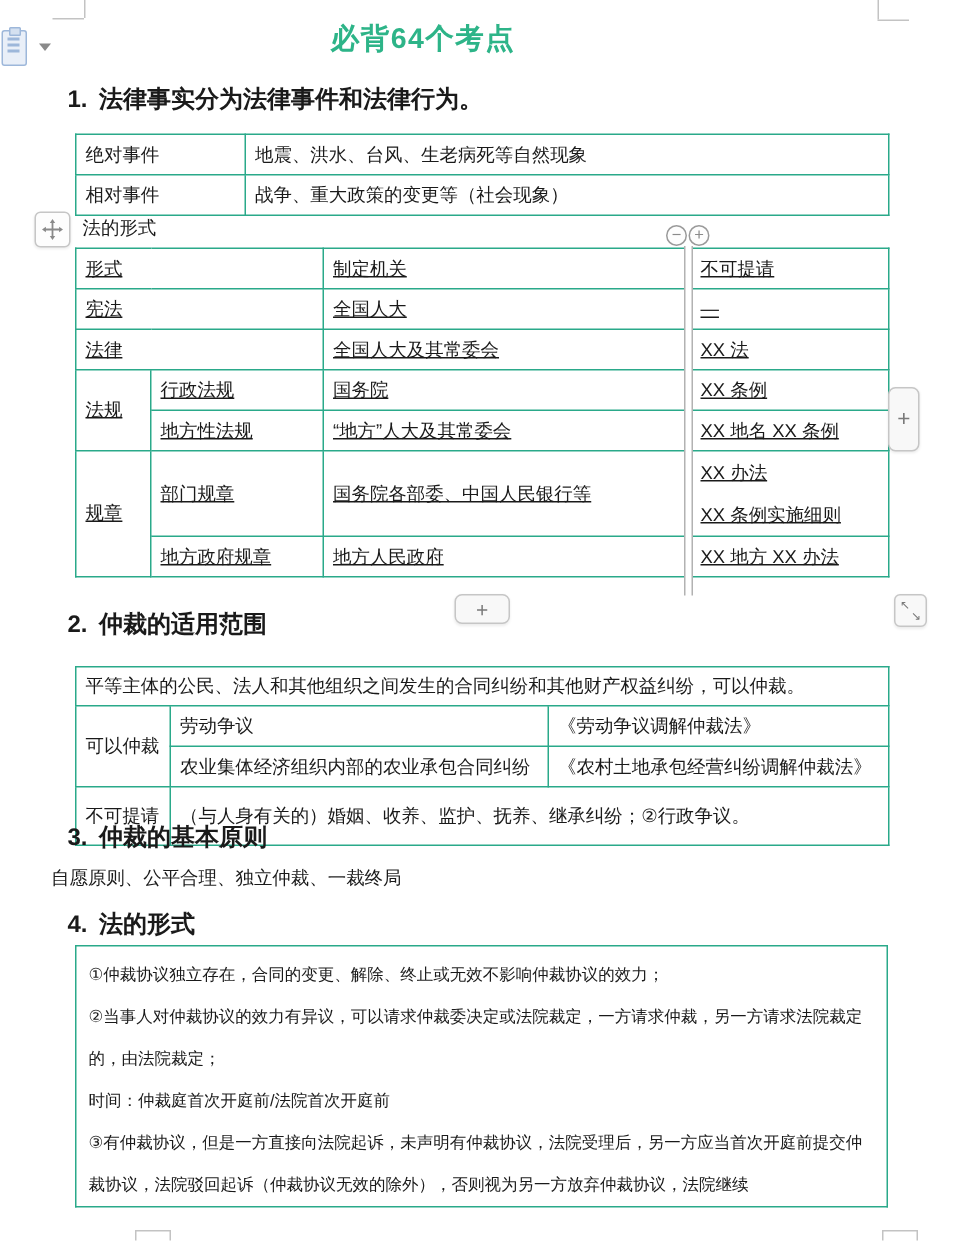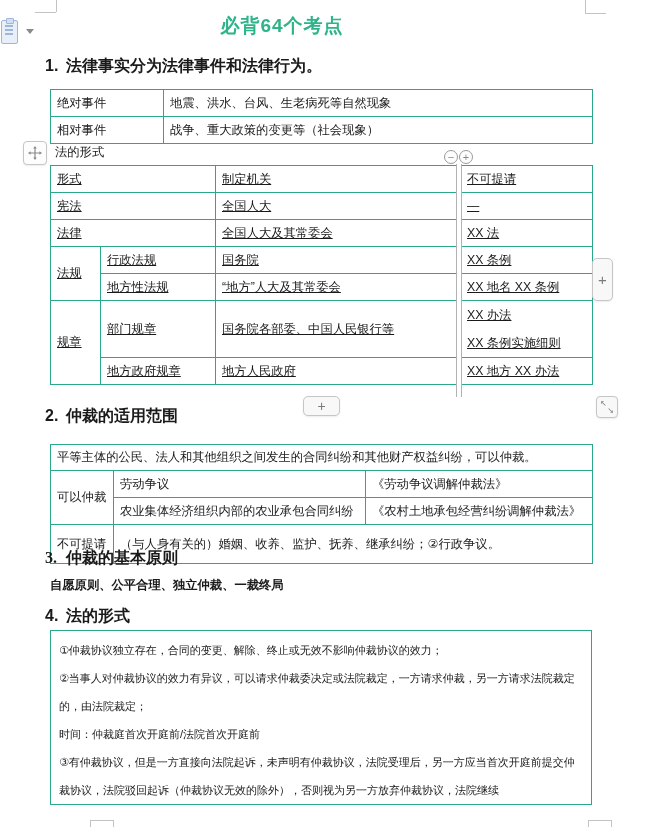--- a/index.html
+++ b/index.html
@@ -32,21 +32,21 @@
   .circle-btn{position:absolute;width:14px;height:14px;border:1.5px solid #9a9a9a;border-radius:50%;background:#fdfdfd;color:#8a8a8a;display:flex;align-items:center;justify-content:center;font-size:11px;line-height:1;box-sizing:border-box;}
   .minus-btn{left:444px;top:150px;}
   .plus-circle-btn{left:459px;top:150px;}
   .col-guide{position:absolute;left:456px;top:164px;width:6px;height:233px;background:#fff;border-left:1.5px solid #b2b2b2;border-right:1.5px solid #b2b2b2;box-sizing:border-box;}
   .side-plus-btn{left:592px;top:258px;width:21px;height:43px;font-size:15px;}
   .bottom-plus-btn{left:303px;top:396px;width:37px;height:20px;font-size:14px;}
   .resize-btn{left:596px;top:396px;width:22px;height:22px;border-radius:4px;font-size:8px;}
   .resize-btn .nw{position:absolute;left:3px;top:2px;}
   .resize-btn .se{position:absolute;right:3px;bottom:2px;}
   
-  .para{position:absolute;left:50px;font-size:12.3px;font-weight:bold;}
+  .para{position:absolute;left:34px;font-size:12.3px;}
   
   .t4 td{padding:5px 8px 0 8px;vertical-align:top;}
   .t4 p{margin:0;line-height:28px;font-size:11px;}
 </style>
 </head>
 <body>
 
 <div class="canvas">
 
   <div class="mark" style="left:56px;top:0;width:1px;height:12px;"></div>
@@ -194,21 +194,21 @@
         <td>《农村土地承包经营纠纷调解仲裁法》</td>
       </tr>
       <tr style="height:39px">
         <td>不可提请</td>
         <td colspan="2">（与人身有关的）婚姻、收养、监护、抚养、继承纠纷；②行政争议。</td>
       </tr>
     </tbody>
       </table>
   </div>
 
-  <div class="heading" style="top:548px;font-family:Liberation Serif, serif;">
+  <div class="heading" style="top:548px;">
     <span class="num">3.</span><span>仲裁的基本原则</span>
   </div>
 
   <div class="para" style="top:577px;">自愿原则、公平合理、独立仲裁、一裁终局</div>
 
   <div class="heading" style="top:606px;">
     <span class="num">4.</span><span>法的形式</span>
   </div>
 
   <div class="tbl-wrap t4" style="top:630px;">

